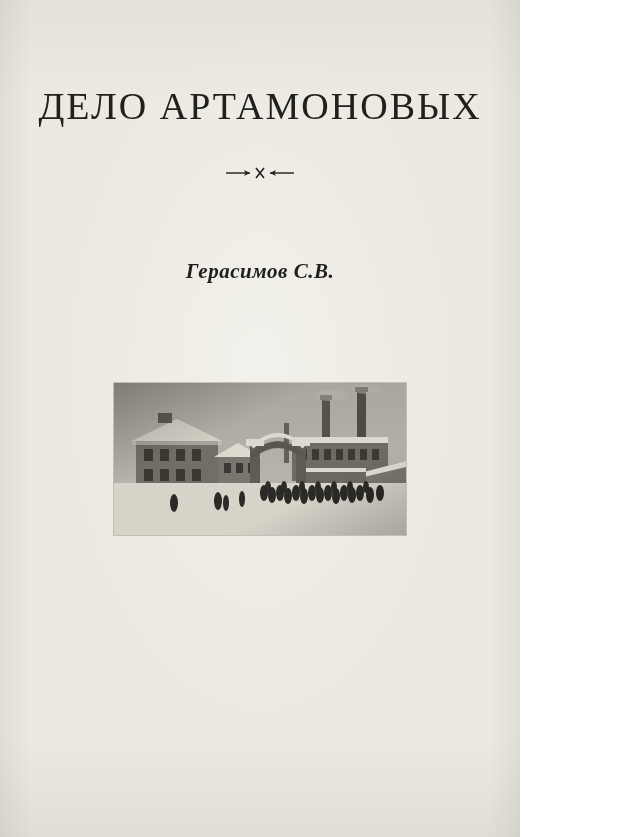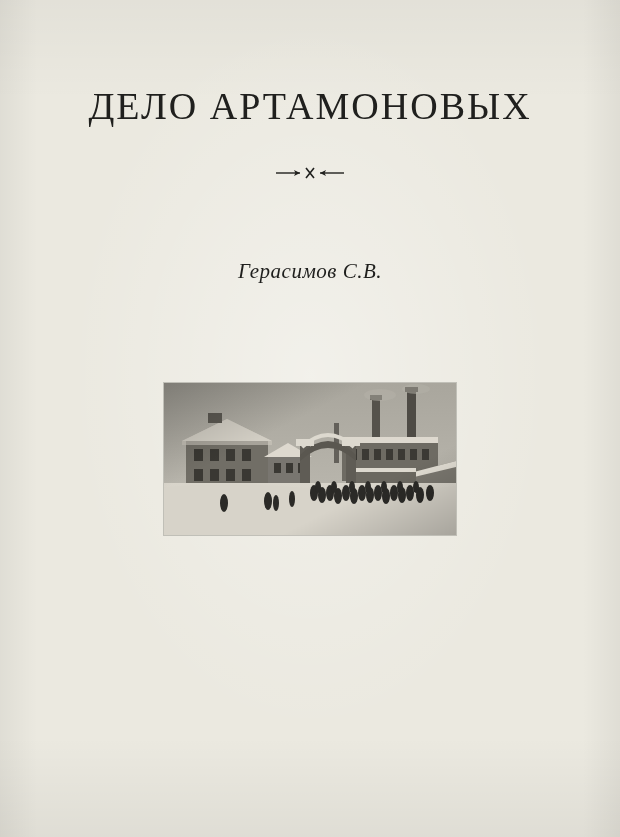--- a/index.html
+++ b/index.html
@@ -9,21 +9,21 @@
   }
   body {
     width: 620px;
     height: 837px;
     overflow: hidden;
     font-family: "Liberation Serif", serif;
   }
 
   .page {
     position: relative;
-    width: 620px;
+    width: 520px;
     height: 837px;
     background: #ebe9e0;
     box-sizing: border-box;
     overflow: hidden;
   }
 
   
   .page::before {
     content: "";
     position: absolute;
@@ -71,20 +71,21 @@
     margin-top: 78px;
     text-align: center;
   }
   .author {
     font-family: "Liberation Serif", serif;
     font-style: italic;
     font-size: 21px;
     color: #1f1f1d;
     letter-spacing: 0.5px;
     line-height: 1.1;
+    font-weight: bold;
   }
   .author + .author {
     margin-top: 30px;
   }
 
   .illustration {
     margin-top: 100px;
     width: 292px;
     height: 152px;
     position: relative;

